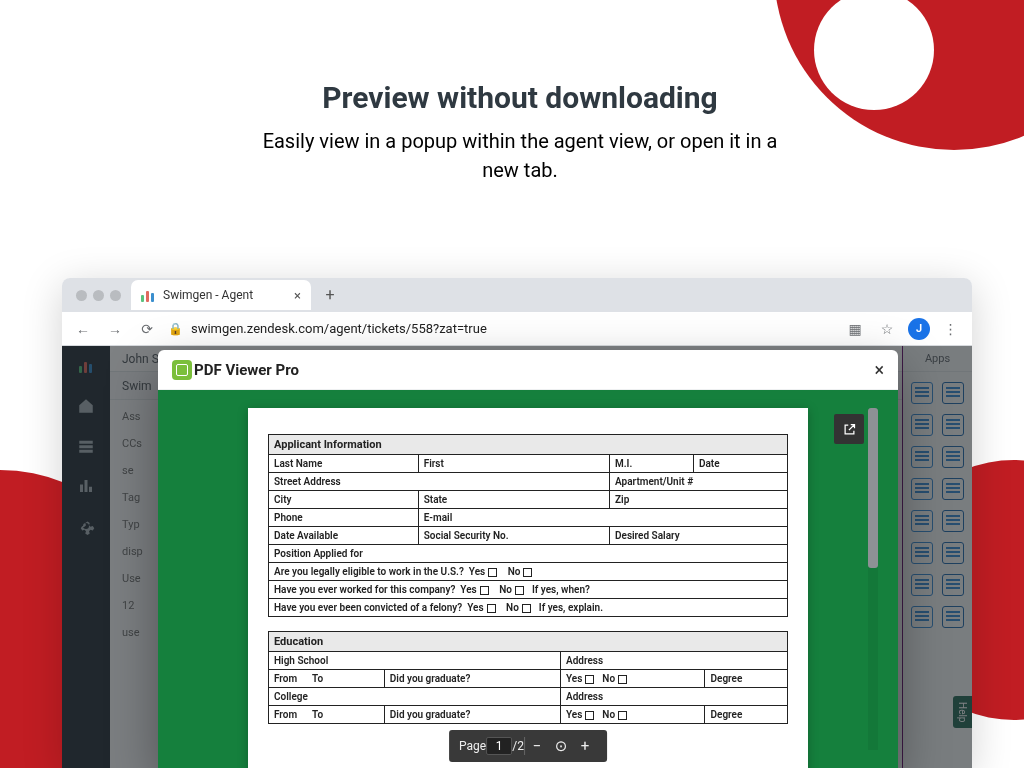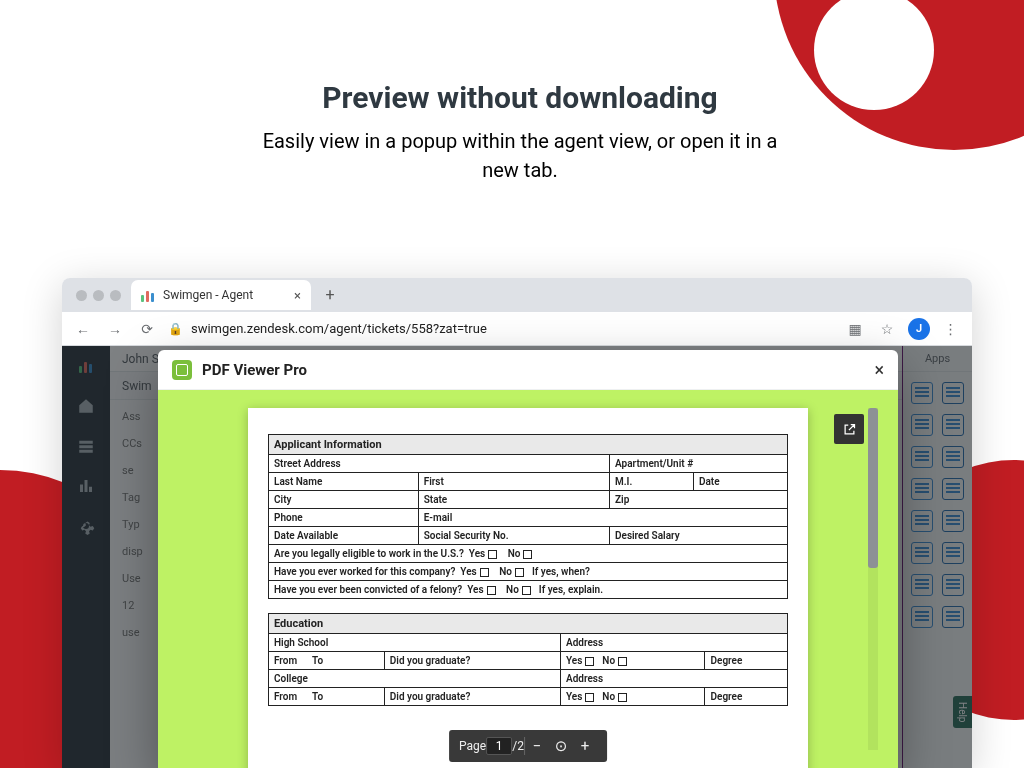--- a/index.html
+++ b/index.html
@@ -67,27 +67,27 @@
   .fi{width:22px;height:22px;border:1.5px solid #3f8ed6;border-radius:3px;position:relative;margin:0 auto}
   .fi.alt{border-color:#2b6fb0}
   .fi::before{content:"";position:absolute;left:3px;right:3px;top:4px;height:2px;background:#3f8ed6;box-shadow:0 4px 0 #3f8ed6,0 8px 0 #3f8ed6}
 
   .help-tab{position:absolute;right:0;top:350px;background:#2f6f5e;color:#fff;font-size:10px;padding:6px 4px;border-radius:3px 0 0 3px;writing-mode:vertical-rl;z-index:0}
 
   .user-avatar{position:absolute;top:4px;right:14px;width:24px;height:24px;border-radius:50%;background:#6fb09a}
 
   
   .modal{position:absolute;left:96px;top:4px;right:74px;bottom:0;background:#fff;border-radius:6px 6px 0 0;box-shadow:0 18px 50px rgba(0,0,0,.35);z-index:5;display:flex;flex-direction:column;overflow:hidden}
-  .modal-head{height:40px;display:flex;align-items:center;padding:0 14px;border-bottom:1px solid #eef0f1;gap:10px}
+  .modal-head{height:40px;display:flex;align-items:center;padding:0 14px;border-bottom:1px solid #eef0f1;gap:2px}
   .pdf-ico{width:20px;height:20px;background:#7bbf3b;border-radius:4px;position:relative}
   .pdf-ico::after{content:"";position:absolute;inset:4px;border:1.5px solid #fff;border-radius:2px}
   .modal-title{font-size:15px;font-weight:700;color:#222}
   .modal-close{margin-left:auto;font-size:18px;color:#333}
 
-  .viewer{flex:1;background:#bef264;padding:18px;overflow:hidden;position:relative}
+  .viewer{flex:1;background:#15803d;padding:18px;overflow:hidden;position:relative}
   .page{width:560px;margin:0 auto;background:#fff;box-shadow:0 2px 10px rgba(0,0,0,.25);padding:26px 20px 40px;font-size:11px;color:#222;min-height:560px}
   .popout{position:absolute;top:24px;right:34px;width:30px;height:30px;background:#333;color:#fff;display:flex;align-items:center;justify-content:center;border-radius:2px}
   .popout svg{width:15px;height:15px;fill:none;stroke:#fff;stroke-width:2}
 
   table.form{width:100%;border-collapse:collapse}
   table.form td,table.form th{border:1px solid #222;padding:3px 5px;font-size:10px;text-align:left;vertical-align:top;font-weight:600;height:18px}
   table.form .sec{background:#e9e9e9;font-weight:700;font-size:11px}
   .chk{display:inline-block;width:9px;height:9px;border:1px solid #222;margin:0 3px;vertical-align:middle}
   .spacer{height:14px}
 
@@ -237,43 +237,46 @@
             <div class="scroll-thumb"></div>
           </div>
 
         <div class="page">
           <table class="form">
             <tbody>
                 <tr>
                   <td class="sec" colspan="6">Applicant Information</td>
                 </tr>
             <tr>
-              <td colspan="4">Street Address</td>
-              <td colspan="2">Apartment/Unit #</td>
-            </tr>
-            <tr>
               <td colspan="2">Last Name</td>
               <td colspan="2">First</td>
               <td>M.I.</td>
               <td>Date</td>
             </tr>
             <tr>
+              <td colspan="4">Street Address</td>
+              <td colspan="2">Apartment/Unit #</td>
+            </tr>
+            <tr>
               <td colspan="2">City</td>
               <td colspan="2">State</td>
               <td colspan="2">Zip</td>
             </tr>
             <tr>
               <td colspan="2">Phone</td>
               <td colspan="4">E-mail</td>
             </tr>
             <tr>
               <td colspan="2">Date Available</td>
               <td colspan="2">Social Security No.</td>
               <td colspan="2">Desired Salary</td>
             </tr>
+            <tr>
+                  <td colspan="6">Position Applied for</td>
+                </tr>
             <tr>
                   <td colspan="6"><span>Are you legally  eligible to work in the U.S.?</span>&nbsp;&nbsp;<span>Yes</span><span class="chk"></span>&nbsp;&nbsp;&nbsp;<span>No</span><span class="chk"></span></td>
                 </tr>
             <tr>
                   <td colspan="6"><span>Have you ever worked for this company?</span>&nbsp;&nbsp;<span>Yes</span><span class="chk"></span>&nbsp;&nbsp;&nbsp;<span>No</span><span class="chk"></span>&nbsp;&nbsp;<span>If yes, when?</span></td>
                 </tr>
             <tr>
                   <td colspan="6"><span>Have you ever been convicted of a felony?</span>&nbsp;&nbsp;<span>Yes</span><span class="chk"></span>&nbsp;&nbsp;&nbsp;<span>No</span><span class="chk"></span>&nbsp;&nbsp;<span>If yes, explain.</span></td>
                 </tr>
           </tbody>

